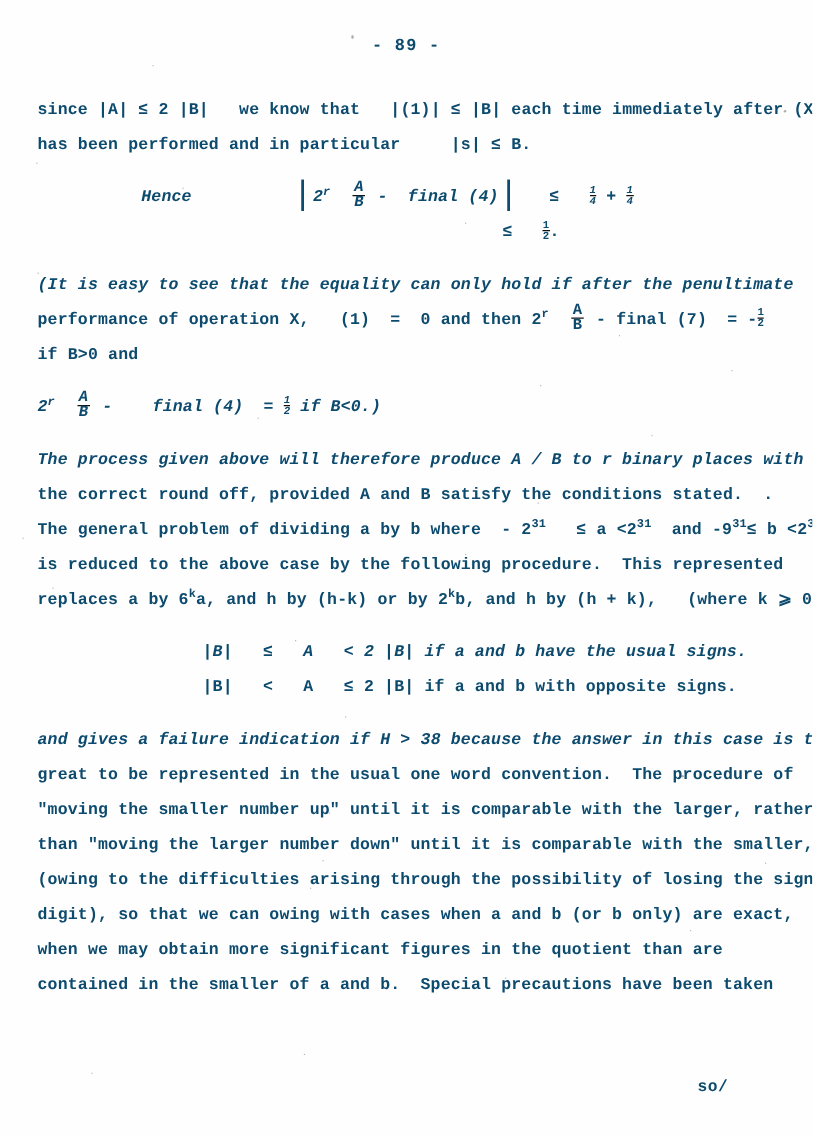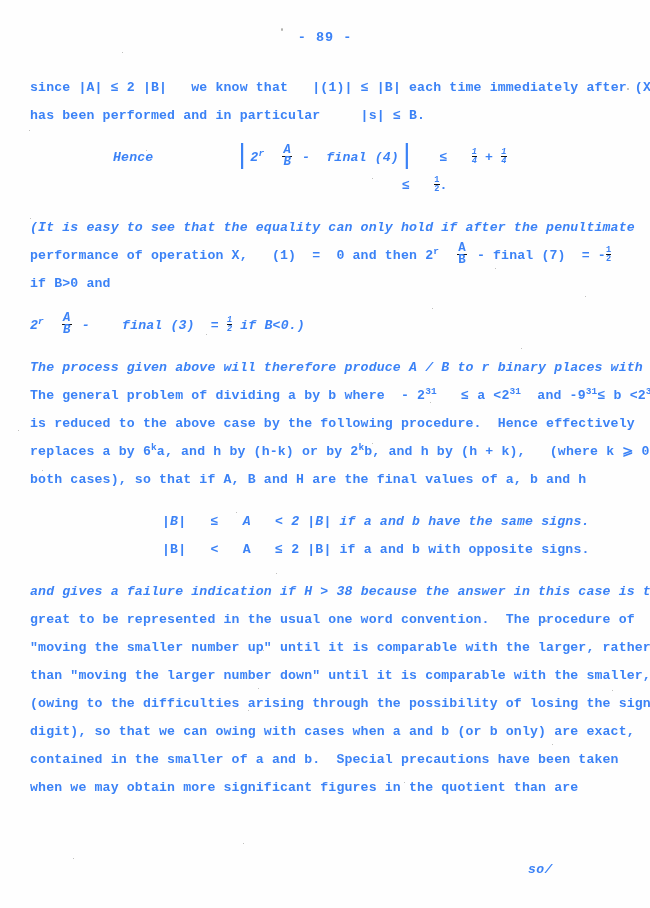--- a/index.html
+++ b/index.html
@@ -7,21 +7,21 @@
     padding: 0;
     background: #ffffff;
   }
   .page {
     position: relative;
     width: 650px;
     height: 908px;
     background: #fefefe;
     overflow: hidden;
     font-family: "Liberation Mono", "DejaVu Sans Mono", monospace;
-    color: #3b82f6;
+    color: #0c4a6e;
   }
   
   .speckles {
     position: absolute;
     inset: 0;
     pointer-events: none;
     opacity: 0.55;
   }
   .speck {
     position: absolute;
@@ -94,26 +94,25 @@
   .bigbar {
     display: inline-block;
     font-size: 27px;
     line-height: 0;
     position: relative;
     top: 2px;
     font-weight: 400;
   }
   .footer-catchword {
     position: absolute;
-    left: 528px;
+    left: 558px;
     top: 862px;
     font-size: 13px;
     font-weight: 600;
     letter-spacing: 0.4px;
-    font-style: italic;
   }
 </style>
 </head>
 <body>
 
 <div class="page">
 
   <div class="speckles">
     <div class="speck" style="left:281px;top:28px;width:2px;height:3px;"></div>
     <div class="speck" style="left:627px;top:88px;width:2px;height:2px;"></div>
@@ -160,42 +159,42 @@
     <div class="ln gap-before indent-hence"><span>Hence</span><span>          </span><span class="bigbar">|</span><span>2</span><sup>r</sup><span>  </span><span class="frac"><span class="num">A</span><span class="den">B</span></span><span> </span><span>-  final (4)</span><span class="bigbar">|</span><span>   </span><span>≤</span><span>   </span><span class="sfrac"><span class="num">1</span><span class="den">4</span></span><span> </span><span>+</span><span> </span><span class="sfrac"><span class="num">1</span><span class="den">4</span></span></div>
 
     <div class="ln"><span style="display:inline-block;width:372px;"></span><span>≤</span><span>   </span><span class="sfrac"><span class="num">1</span><span class="den">2</span></span><span>.</span></div>
 
     <div class="ln gap-before">(It is easy to see that the equality can only hold if after the penultimate</div>
 
     <div class="ln"><span>performance of operation X,   (1)  =  0 and then 2</span><sup>r</sup><span>  </span><span class="frac"><span class="num">A</span><span class="den">B</span></span><span> </span><span>- final (7)  = -</span><span class="sfrac"><span class="num">1</span><span class="den">2</span></span></div>
 
     <div class="ln"><span>if B</span><span>&gt;</span><span>0 and</span></div>
 
-    <div class="ln gap-before"><span>2</span><sup>r</sup><span>  </span><span class="frac"><span class="num">A</span><span class="den">B</span></span><span> </span><span>-    final (3)  = </span><span class="sfrac"><span class="num">1</span><span class="den">2</span></span><span> if B</span><span>&lt;</span><span>0.)</span></div>
+    <div class="ln gap-before"><span>2</span><sup>r</sup><span>  </span><span class="frac"><span class="num">A</span><span class="den">B</span></span><span> </span><span>-    final (4)  = </span><span class="sfrac"><span class="num">1</span><span class="den">2</span></span><span> if B</span><span>&lt;</span><span>0.)</span></div>
 
     <div class="ln gap-before">The process given above will therefore produce A / B to r binary places with</div>
+    <div class="ln">the correct round off, provided A and B satisfy the conditions stated.  .</div>
 
     <div class="ln"><span>The general problem of dividing a by b where  - 2</span><sup>31</sup><span>   </span><span>≤</span><span> a </span><span>&lt;</span><span>2</span><sup>31</sup><span>  and -9</span><sup>31</sup><span>≤</span><span> b </span><span>&lt;</span><span>2</span><sup>31</sup></div>
 
-    <div class="ln">is reduced to the above case by the following procedure.  Hence effectively</div>
+    <div class="ln">is reduced to the above case by the following procedure.  This represented</div>
 
     <div class="ln"><span>replaces a by 6</span><sup>k</sup><span>a, and h by (h-k) or by 2</span><sup>k</sup><span>b, and h by (h + k),   (where k </span><span>⩾</span><span> 0 in</span></div>
 
-    <div class="ln">both cases), so that if A, B and H are the final values of a, b and h</div>
-
-    <div class="ln gap-before indent-ineq"><span>|B|</span><span>   </span><span>≤</span><span>   </span><span>A</span><span>   </span><span>&lt;</span><span> </span><span>2 |B|</span><span> </span><span>if a and b have the same signs.</span></div>
+
+    <div class="ln gap-before indent-ineq"><span>|B|</span><span>   </span><span>≤</span><span>   </span><span>A</span><span>   </span><span>&lt;</span><span> </span><span>2 |B|</span><span> </span><span>if a and b have the usual signs.</span></div>
 
     <div class="ln indent-ineq"><span>|B|</span><span>   </span><span>&lt;</span><span>   </span><span>A</span><span>   </span><span>≤</span><span> </span><span>2 |B|</span><span> </span><span>if a and b with opposite signs.</span></div>
 
     <div class="ln gap-before"><span>and gives a failure indication if H </span><span>&gt;</span><span> 38 because the answer in this case is too</span></div>
     <div class="ln">great to be represented in the usual one word convention.  The procedure of</div>
     <div class="ln">"moving the smaller number up" until it is comparable with the larger, rather</div>
     <div class="ln">than "moving the larger number down" until it is comparable with the smaller,</div>
     <div class="ln">(owing to the difficulties arising through the possibility of losing the sign</div>
     <div class="ln">digit), so that we can owing with cases when a and b (or b only) are exact,</div>
+    <div class="ln">when we may obtain more significant figures in the quotient than are</div>
     <div class="ln">contained in the smaller of a and b.  Special precautions have been taken</div>
-    <div class="ln">when we may obtain more significant figures in the quotient than are</div>
 
   </div>
 
   <div class="footer-catchword">so/</div>
 
 </div>
 
 </body></html>

